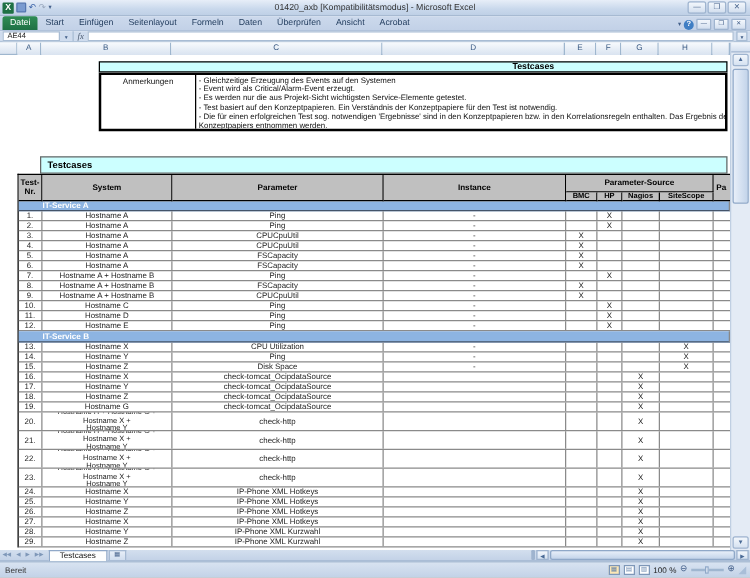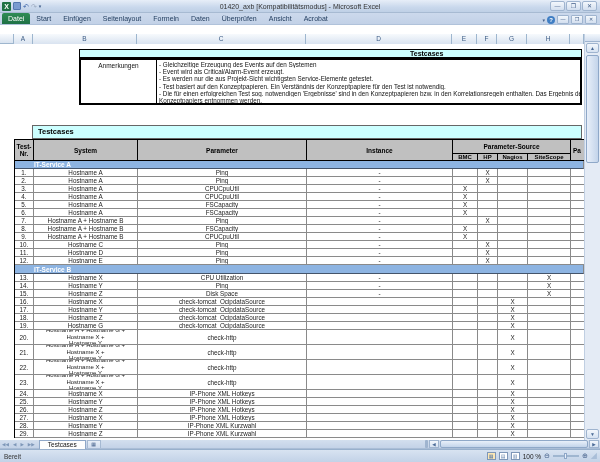--- a/index.html
+++ b/index.html
@@ -169,20 +169,27 @@
       </div>
     <div class="strip-right">
       <span class="s-caret">▾</span>
       <span class="s-help">?</span>
       <span class="s-min">—</span>
       <span class="s-res">❐</span>
       <span class="s-close">✕</span>
     </div>
   </div>
 
+  <div class="formulabar">
+    <div class="namebox">AE44</div>
+    <span class="nb-caret">▼</span>
+    <span class="fx">fx</span>
+    <div class="ffield"></div>
+    <div class="fexpand">▼</div>
+  </div>
 
   <div class="sheet">
     <div class="corner"></div>
     <div class="colhdrs">
         <div class="colh" style="width: 19px;">A</div>
         <div class="colh" style="width: 104px;">B</div>
         <div class="colh" style="width: 169px;">C</div>
         <div class="colh" style="width: 146px;">D</div>
         <div class="colh" style="width: 25px;">E</div>
         <div class="colh" style="width: 20px;">F</div>

